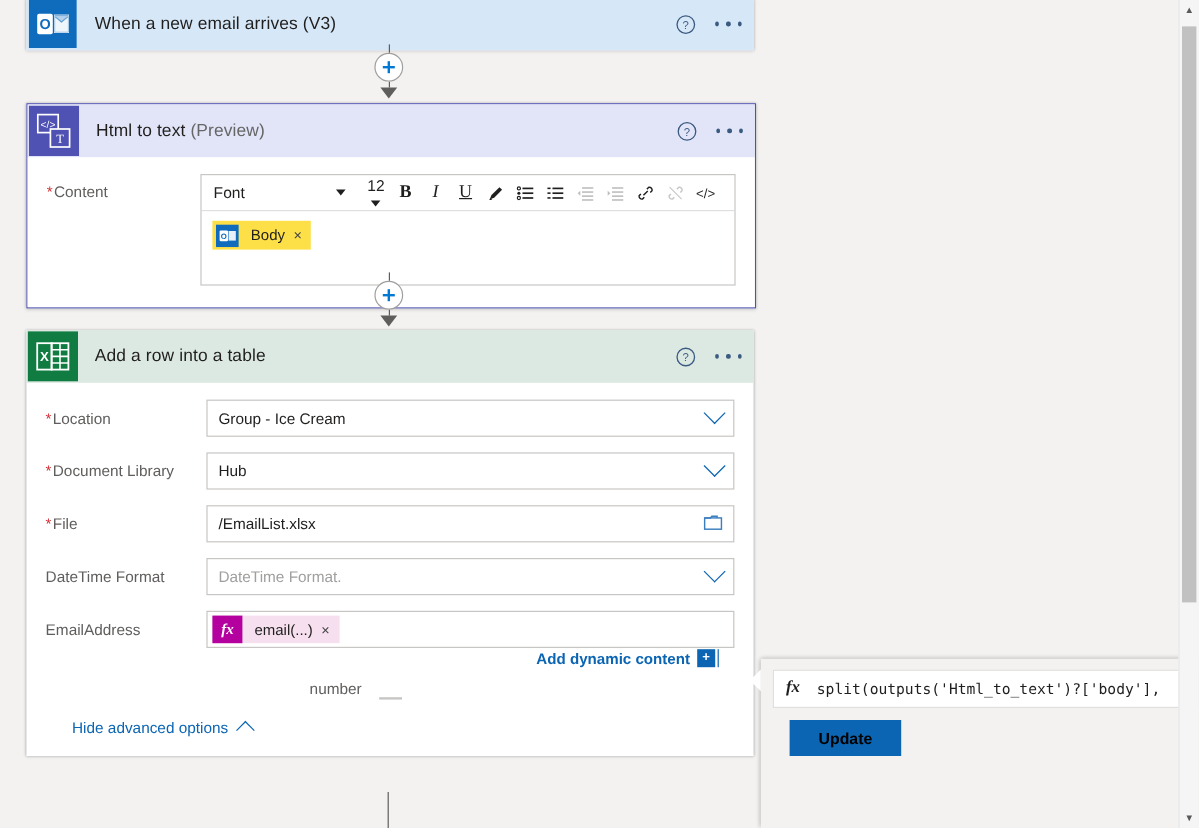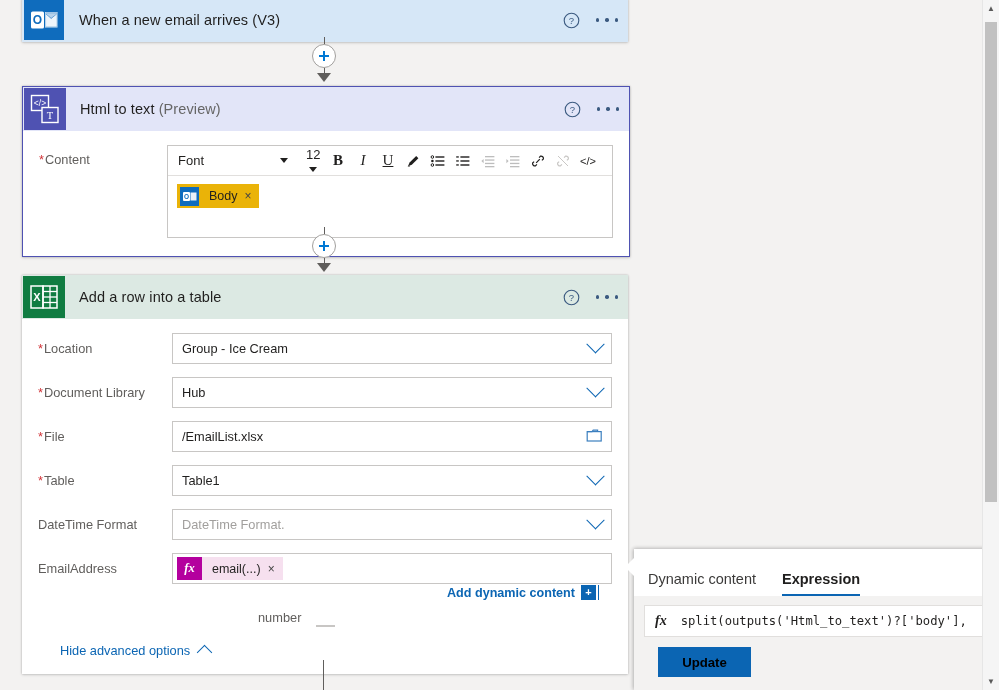--- a/index.html
+++ b/index.html
@@ -135,21 +135,21 @@
   .tb-sep { width: 6px; }
 
   .rte-content {
     height: 45px;
     padding: 8px 9px;
     display: flex; align-items: flex-start;
   }
   .token {
     display: inline-flex; align-items: center;
     height: 24px;
-    background: #eab308;
+    background: #fde047;
     padding-right: 7px;
     font-size: 12.5px; color: #201f1e;
   }
   .token .tok-ico {
     width: 24px; height: 24px;
     display: flex; align-items: center; justify-content: center;
     flex: 0 0 24px;
   }
   .token .tok-label { margin: 0 7px 0 8px; }
   .token .tok-x { font-size: 12px; color: #444; }
@@ -555,29 +555,20 @@
           <span>/EmailList.xlsx</span>
           <span class="folder-ico">
             <svg width="17" height="15" viewBox="0 0 17 15">
               <path d="M1.2 3.6 L6 3.6 L7.2 2.2 L11.6 2.2 L11.6 3.6" fill="none" stroke="#3b7fbf" stroke-width="1.2"></path>
               <rect x="1.2" y="3.6" width="14" height="9.4" fill="none" stroke="#3b7fbf" stroke-width="1.2"></rect>
             </svg>
           </span>
         </div>
       </div>
 
-      <div class="form-row">
-        <div class="field-label">
-          <span class="req">*</span><span>Table</span>
-        </div>
-        <div class="input-box">
-          <span>Table1</span>
-          <span class="chev"></span>
-        </div>
-      </div>
 
       <div class="form-row">
         <div class="field-label">DateTime Format</div>
         <div class="input-box ph">
           <span>DateTime Format.</span>
           <span class="chev"></span>
         </div>
       </div>
 
       <div class="form-row" style="margin-bottom:7px;">
@@ -609,24 +600,20 @@
         <span>Hide advanced options</span>
         <span class="chev-up"></span>
       </div>
     </div>
   </div>
 
   <div class="bottom-stem"></div>
 
   <div id="expr-panel">
     <div class="flyout-notch"></div>
-    <div class="expr-tabs">
-      <div class="expr-tab">Dynamic content</div>
-      <div class="expr-tab active">Expression</div>
-    </div>
     <div class="expr-field-wrap">
       <div class="expr-field">
         <span class="expr-fx">fx</span>
         <span class="expr-text">split(outputs('Html_to_text')?['body'],</span>
       </div>
       <div class="update-btn">Update</div>
     </div>
   </div>
 
   <div id="scrollbar">

